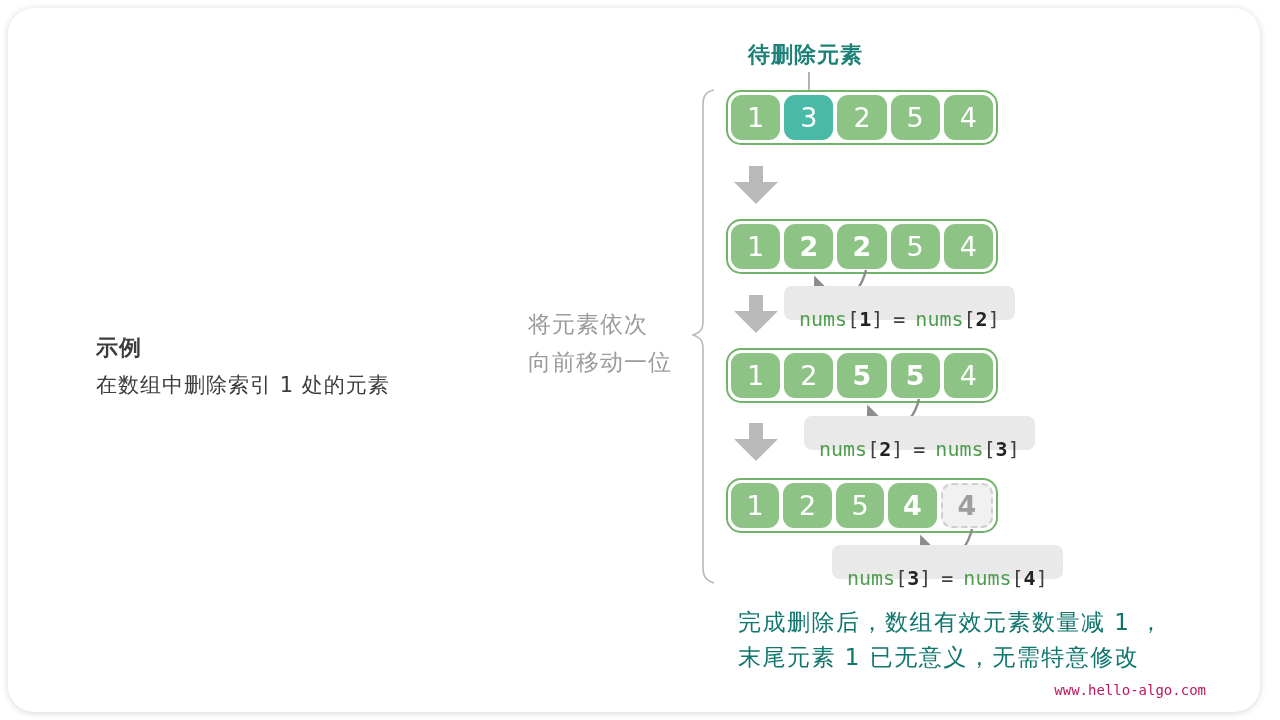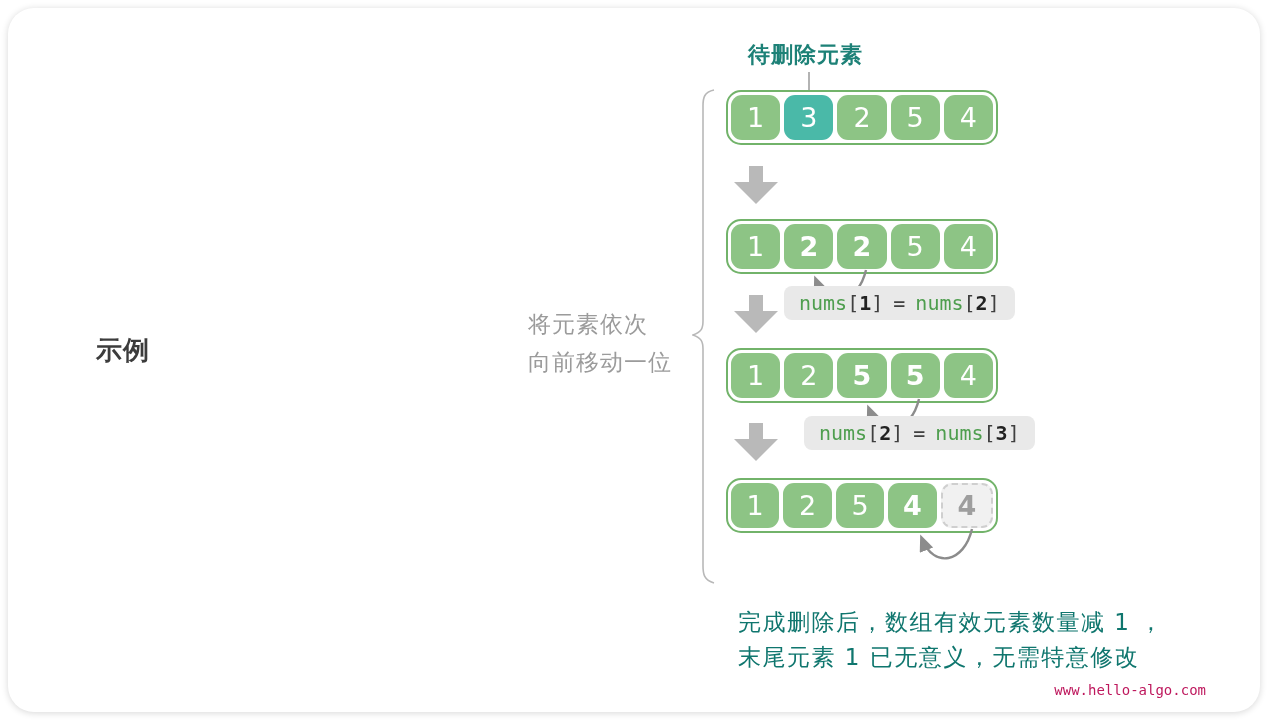--- a/index.html
+++ b/index.html
@@ -17,30 +17,30 @@
   .array .cell.teal { background:#4ab9a8; }
   .array .cell.ghost { background:#f1f1f1; border:2px dashed #cfcfcf; color:#9e9e9e; font-weight:bold; }
   .row1 { top:82px; } .row2 { top:211px; } .row3 { top:340px; } .row4 { top:470px; }
 
   .darrow { width:44px; height:38px; }
   .da1 { left:726px; top:158px; } .da2 { left:726px; top:287px; } .da3 { left:726px; top:415px; }
 
   .carrow { width:68px; height:44px; }
   .ca1 { left:798px; top:258px; } .ca2 { left:851px; top:387px; } .ca3 { left:904px; top:517px; }
 
-  .code { position:absolute; height:34px; line-height:34px; background:#e9e9e9; border-radius:8px; padding:0 15px; font-family:"DejaVu Sans Mono","Liberation Mono",monospace; font-size:20px; color:#3f3f3f; white-space:nowrap; }
+  .code { position:absolute; height:34px; line-height:34px; background:#e9e9e9; border-radius:8px; padding:16px 15px; font-family:"DejaVu Sans Mono","Liberation Mono",monospace; font-size:20px; color:#3f3f3f; white-space:nowrap; }
   .code .g { color:#4f9e4f; }
   .code .i { color:#222; font-weight:bold; }
   .code .eq { margin:0 10px; }
   .cb1 { left:776px; top:278px; } .cb2 { left:796px; top:408px; } .cb3 { left:824px; top:537px; }
 
   .brace { left:684px; top:80px; width:24px; height:497px; }
 
   .shift-note { left:520px; top:297px; width:160px; font-size:23px; color:#9b9b9b; line-height:38px; letter-spacing:1px; }
-  .example-title { left:88px; top:325px; font-size:26px; font-weight:bold; color:#3c3c3c; letter-spacing:1px; }
+  .example-title { left:88px; top:325px; font-size:22px; font-weight:bold; color:#3c3c3c; letter-spacing:1px; }
   .example-desc { left:88px; top:363px; font-size:21px; color:#3c3c3c; letter-spacing:1px; }
   .footer-note { left:730px; top:597px; font-size:23px; color:#0f766e; line-height:35px; letter-spacing:1.5px; }
   .watermark { right:54px; top:674px; font-family:"DejaVu Sans Mono","Liberation Mono",monospace; font-size:14px; color:#be185d; }
 </style>
 </head>
 <body>
 
 <div class="card">
 
   <div class="abs delete-label">待删除元素</div>
@@ -122,27 +122,31 @@
 
   <svg class="abs carrow ca3" viewBox="0 0 68 44">
     <defs>
         <marker id="ah3" markerWidth="8" markerHeight="8" refX="5" refY="3" orient="auto">
           <path d="M0,0 L7,3 L0,6 Z" fill="#8c8c8c"></path>
         </marker>
       </defs>
     <path d="M 60 4 C 52 38 22 44 10 14" fill="none" stroke="#8c8c8c" stroke-width="2.4" marker-end="url(#ah3)"></path>
   </svg>
 
+  <div class="code cb3">
+    <span class="g">nums</span><span>[</span><span class="i">3</span><span>]</span><span class="eq">=</span><span class="g">nums</span><span>[</span><span class="i">4</span><span>]</span>
+  </div>
 
   <div class="abs shift-note">
     <div>将元素依次</div>
     <div>向前移动一位</div>
   </div>
 
   <div class="abs example-title">示例</div>
+  <div class="abs example-desc">在数组中删除索引 1 处的元素</div>
 
   <div class="abs footer-note">
     <div>完成删除后，数组有效元素数量减 1 ，</div>
     <div>末尾元素 1 已无意义，无需特意修改</div>
   </div>
 
   <div class="abs watermark">www.hello-algo.com</div>
 
 </div>
 

